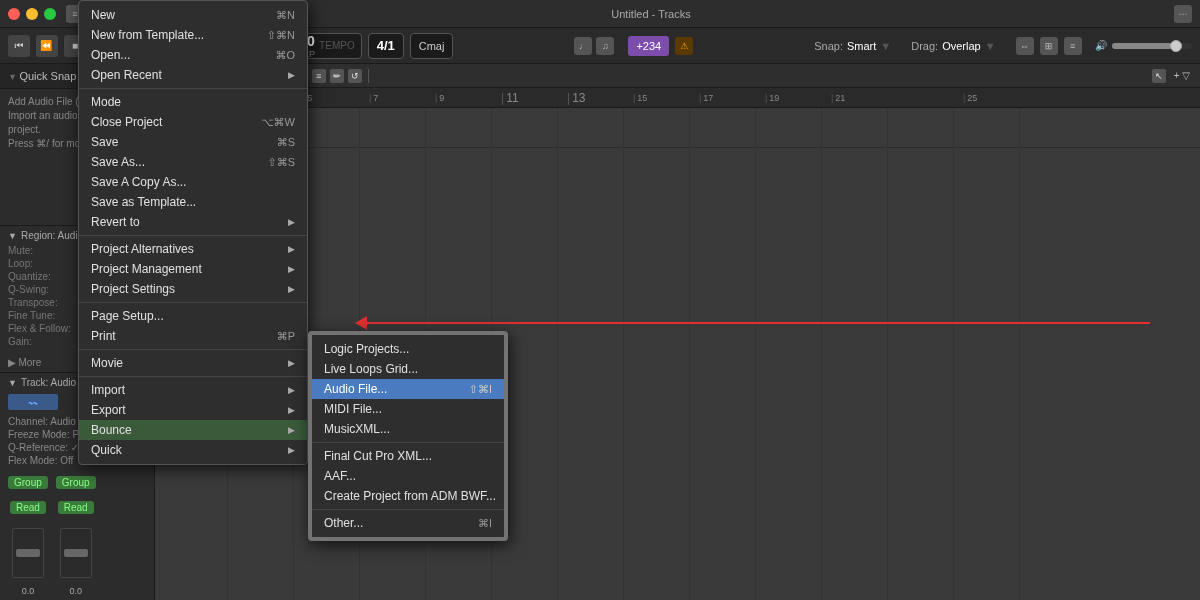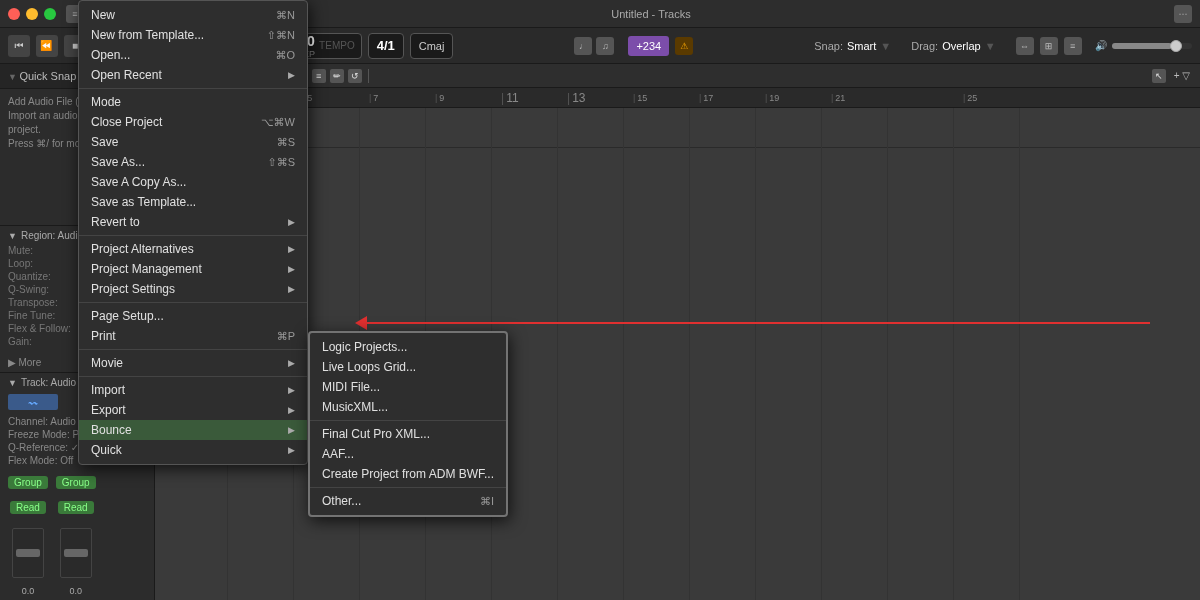--- a/index.html
+++ b/index.html
@@ -594,26 +594,30 @@
       <span>Export</span>
     </div>
     <div class="menu-item has-sub" style="background:#3a5a3a;">
       <span>Bounce</span>
     </div>
     <div class="menu-item has-sub">
       <span>Quick</span>
     </div>
   </div>
 
-  <div style="position:absolute;top:331px;left:308px;background:#2e2e2e;border:2px solid #737373;border-radius:4px;box-shadow:2px 4px 16px rgba(0,0,0,0.7);width:200px;padding:4px 0;">
+  <div style="position:absolute;top:331px;left:308px;background:#2e2e2e;border:4px solid #737373;border-radius:4px;box-shadow:2px 4px 16px rgba(0,0,0,0.7);width:200px;padding:4px 0;">
     <div class="menu-item">
       <span>Logic Projects...</span>
     </div>
     <div class="menu-item">
       <span>Live Loops Grid...</span>
+    </div>
+    <div class="menu-item highlighted">
+      <span>Audio File...</span>
+      <span class="shortcut" style="color:#ccc;">⇧⌘I</span>
     </div>
     <div class="menu-item">
       <span>MIDI File...</span>
     </div>
     <div class="menu-item">
       <span>MusicXML...</span>
     </div>
     <div class="menu-sep"></div>
     <div class="menu-item">
       <span>Final Cut Pro XML...</span>

